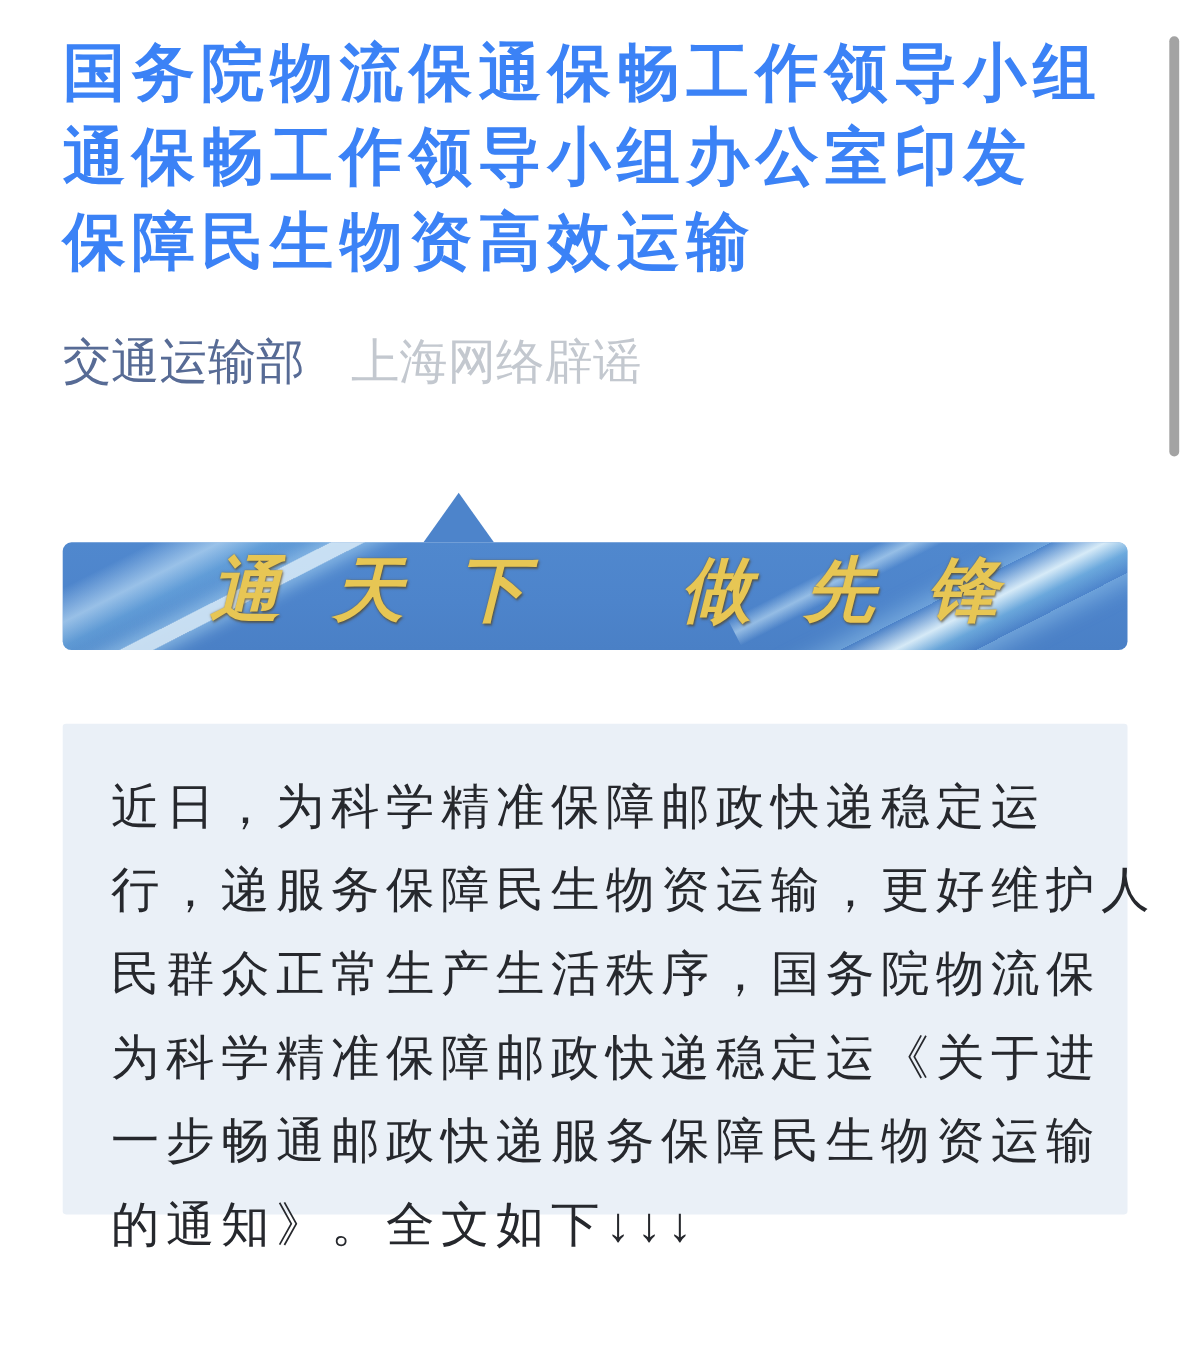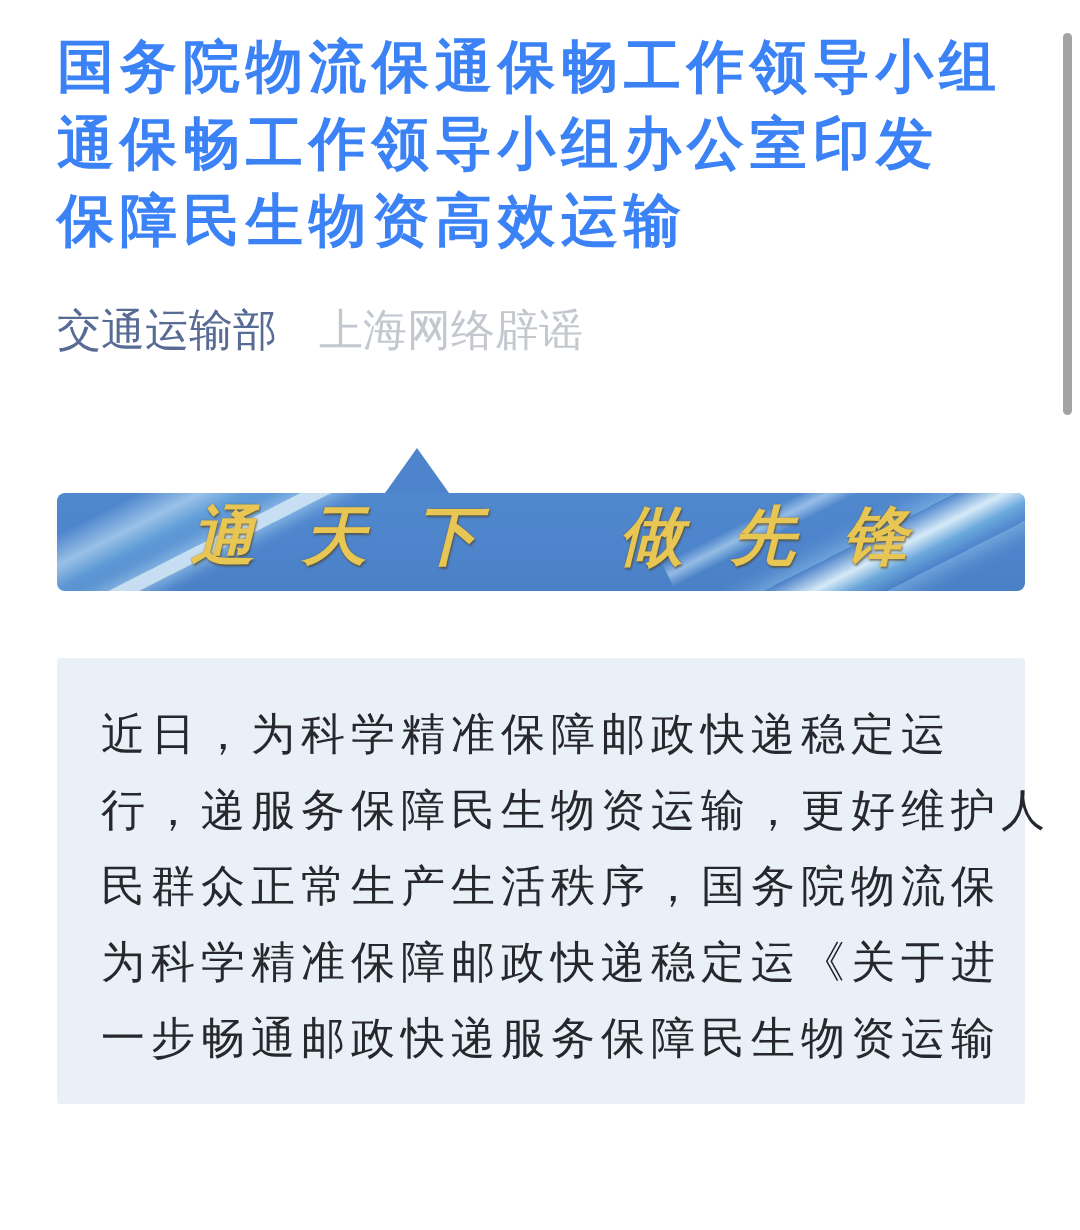--- a/index.html
+++ b/index.html
@@ -169,16 +169,17 @@
       <div class="banner-slogan">通天下 做先锋</div>
     </div>
   </div>
 
   <div class="body-box">
     <div class="body-line">近日，为科学精准保障邮政快递稳定运</div>
     <div class="body-line">行，递服务保障民生物资运输，更好维护人</div>
     <div class="body-line">民群众正常生产生活秩序，国务院物流保</div>
     <div class="body-line">为科学精准保障邮政快递稳定运《关于进</div>
     <div class="body-line">一步畅通邮政快递服务保障民生物资运输</div>
+    <div class="body-line">的通知》。全文如下↓↓↓</div>
 
   </div>
 
 </div>
 
 </body></html>

